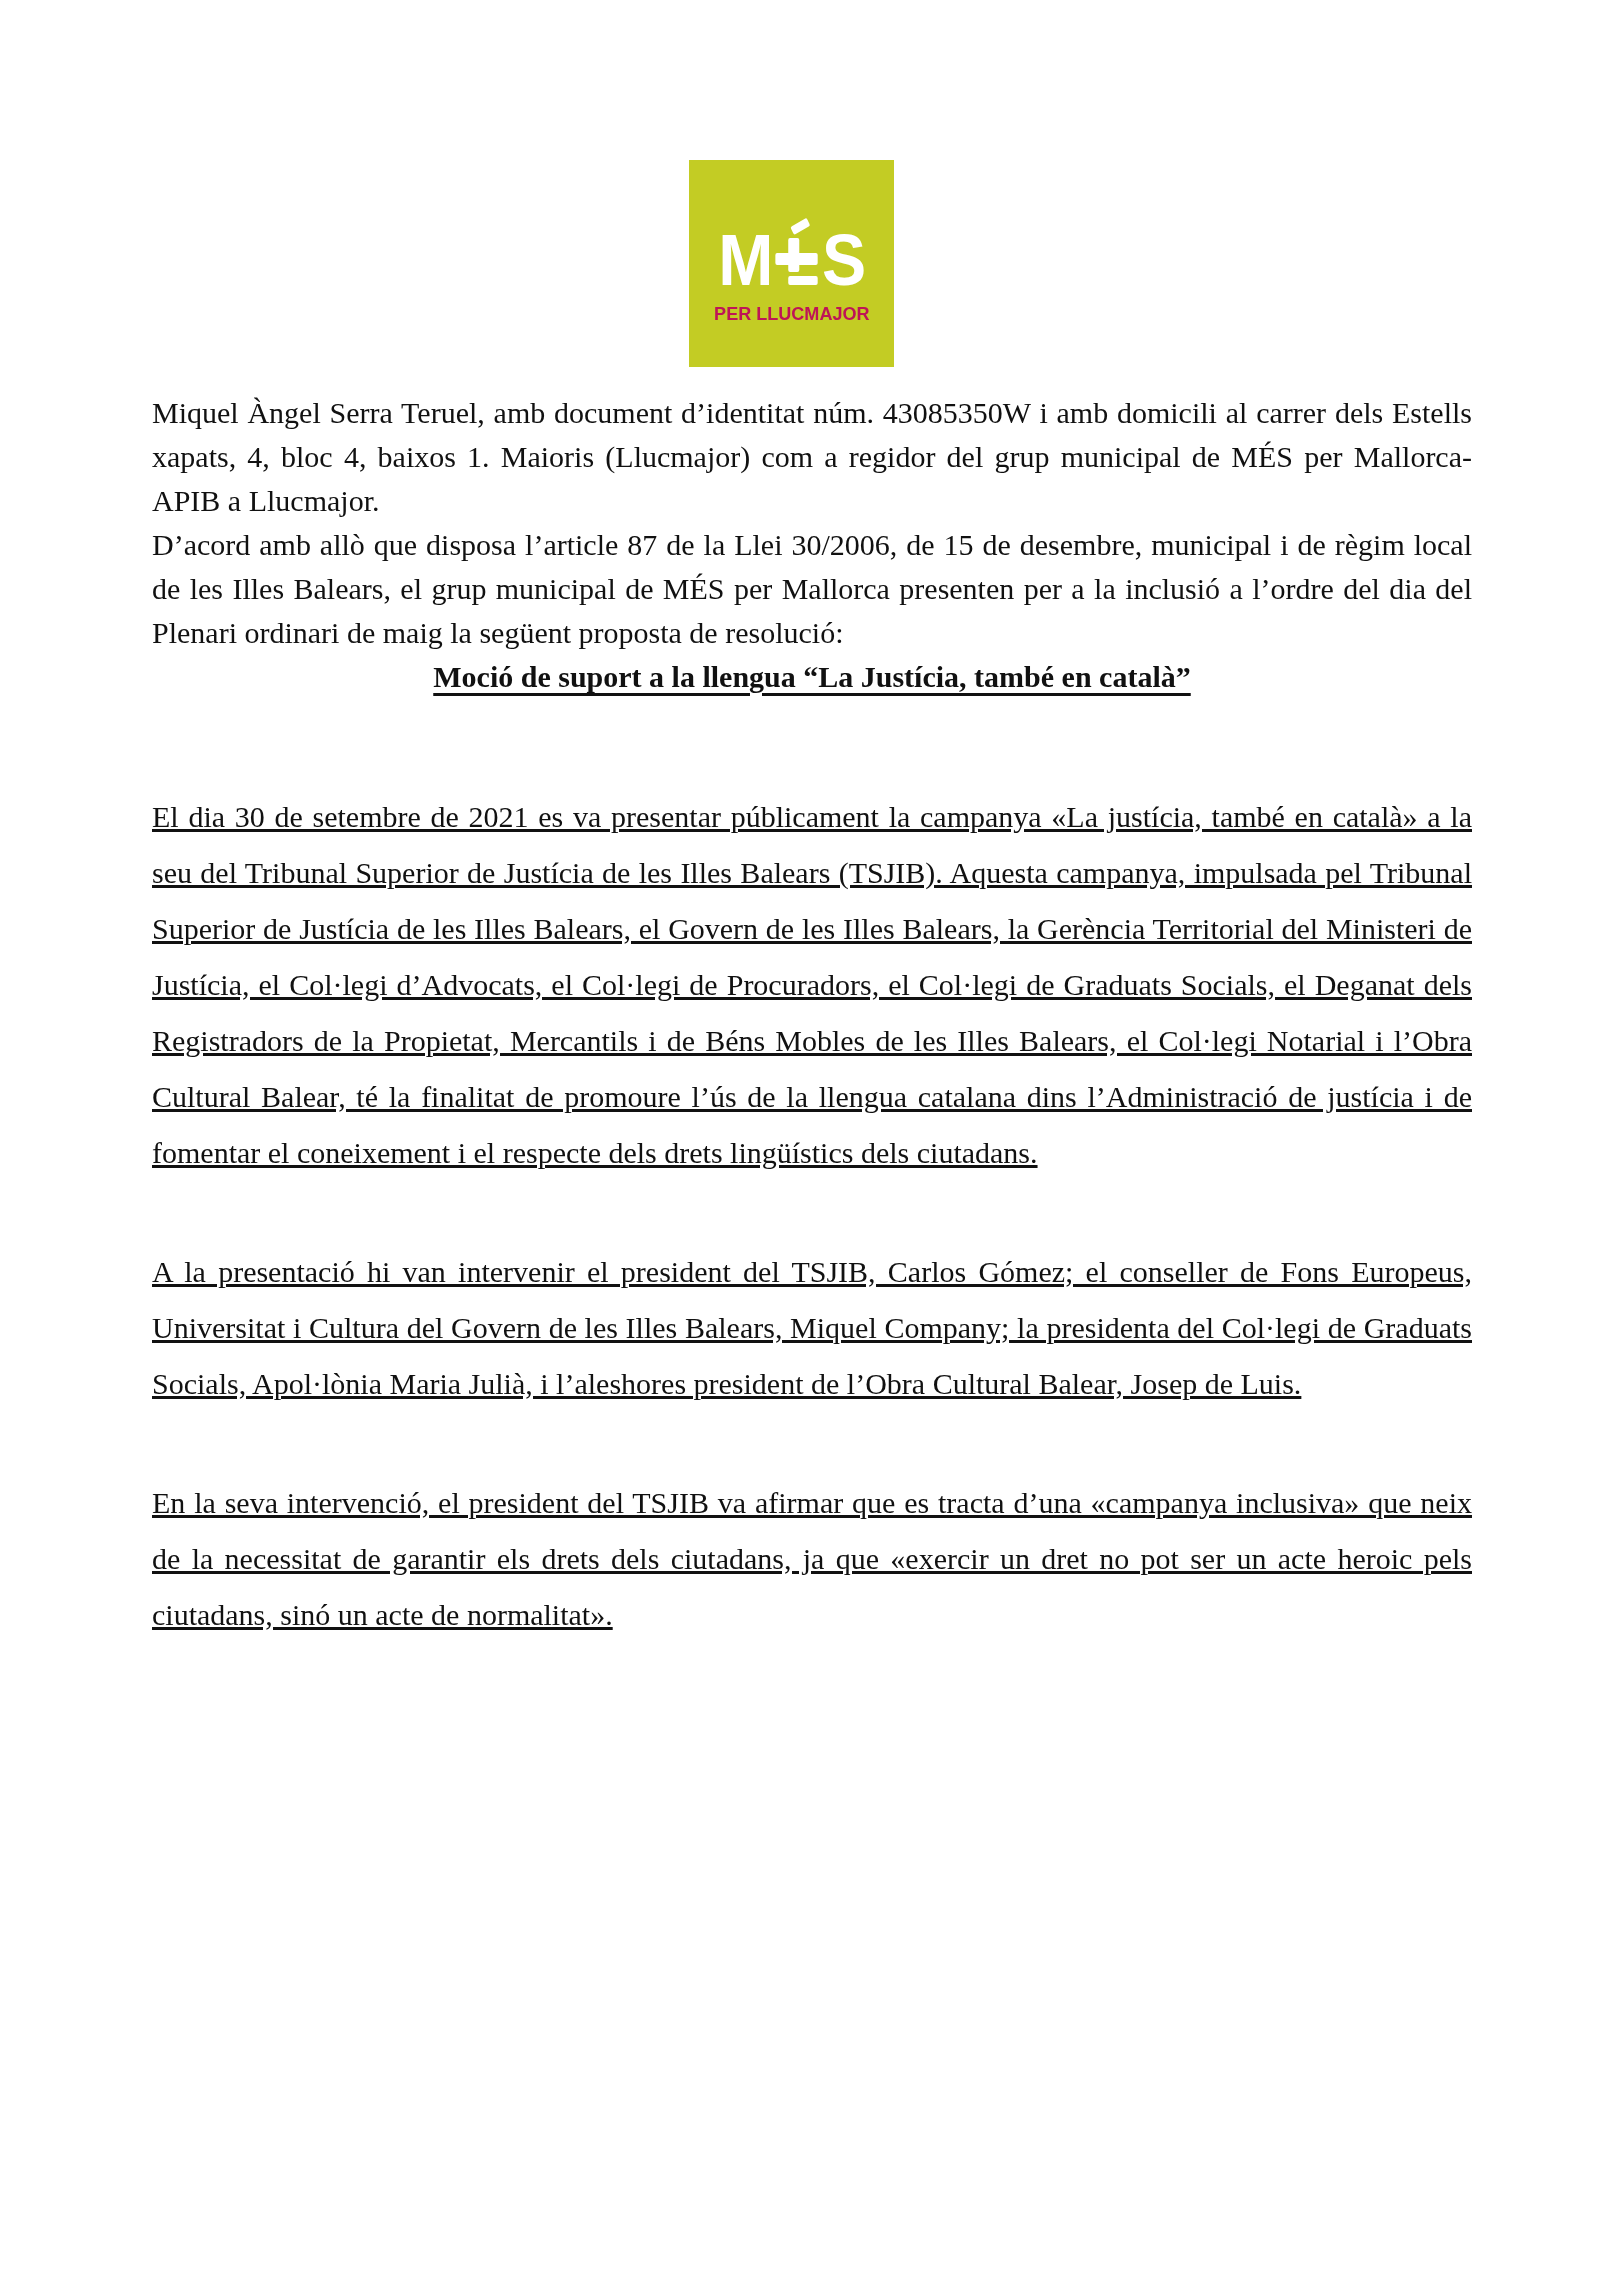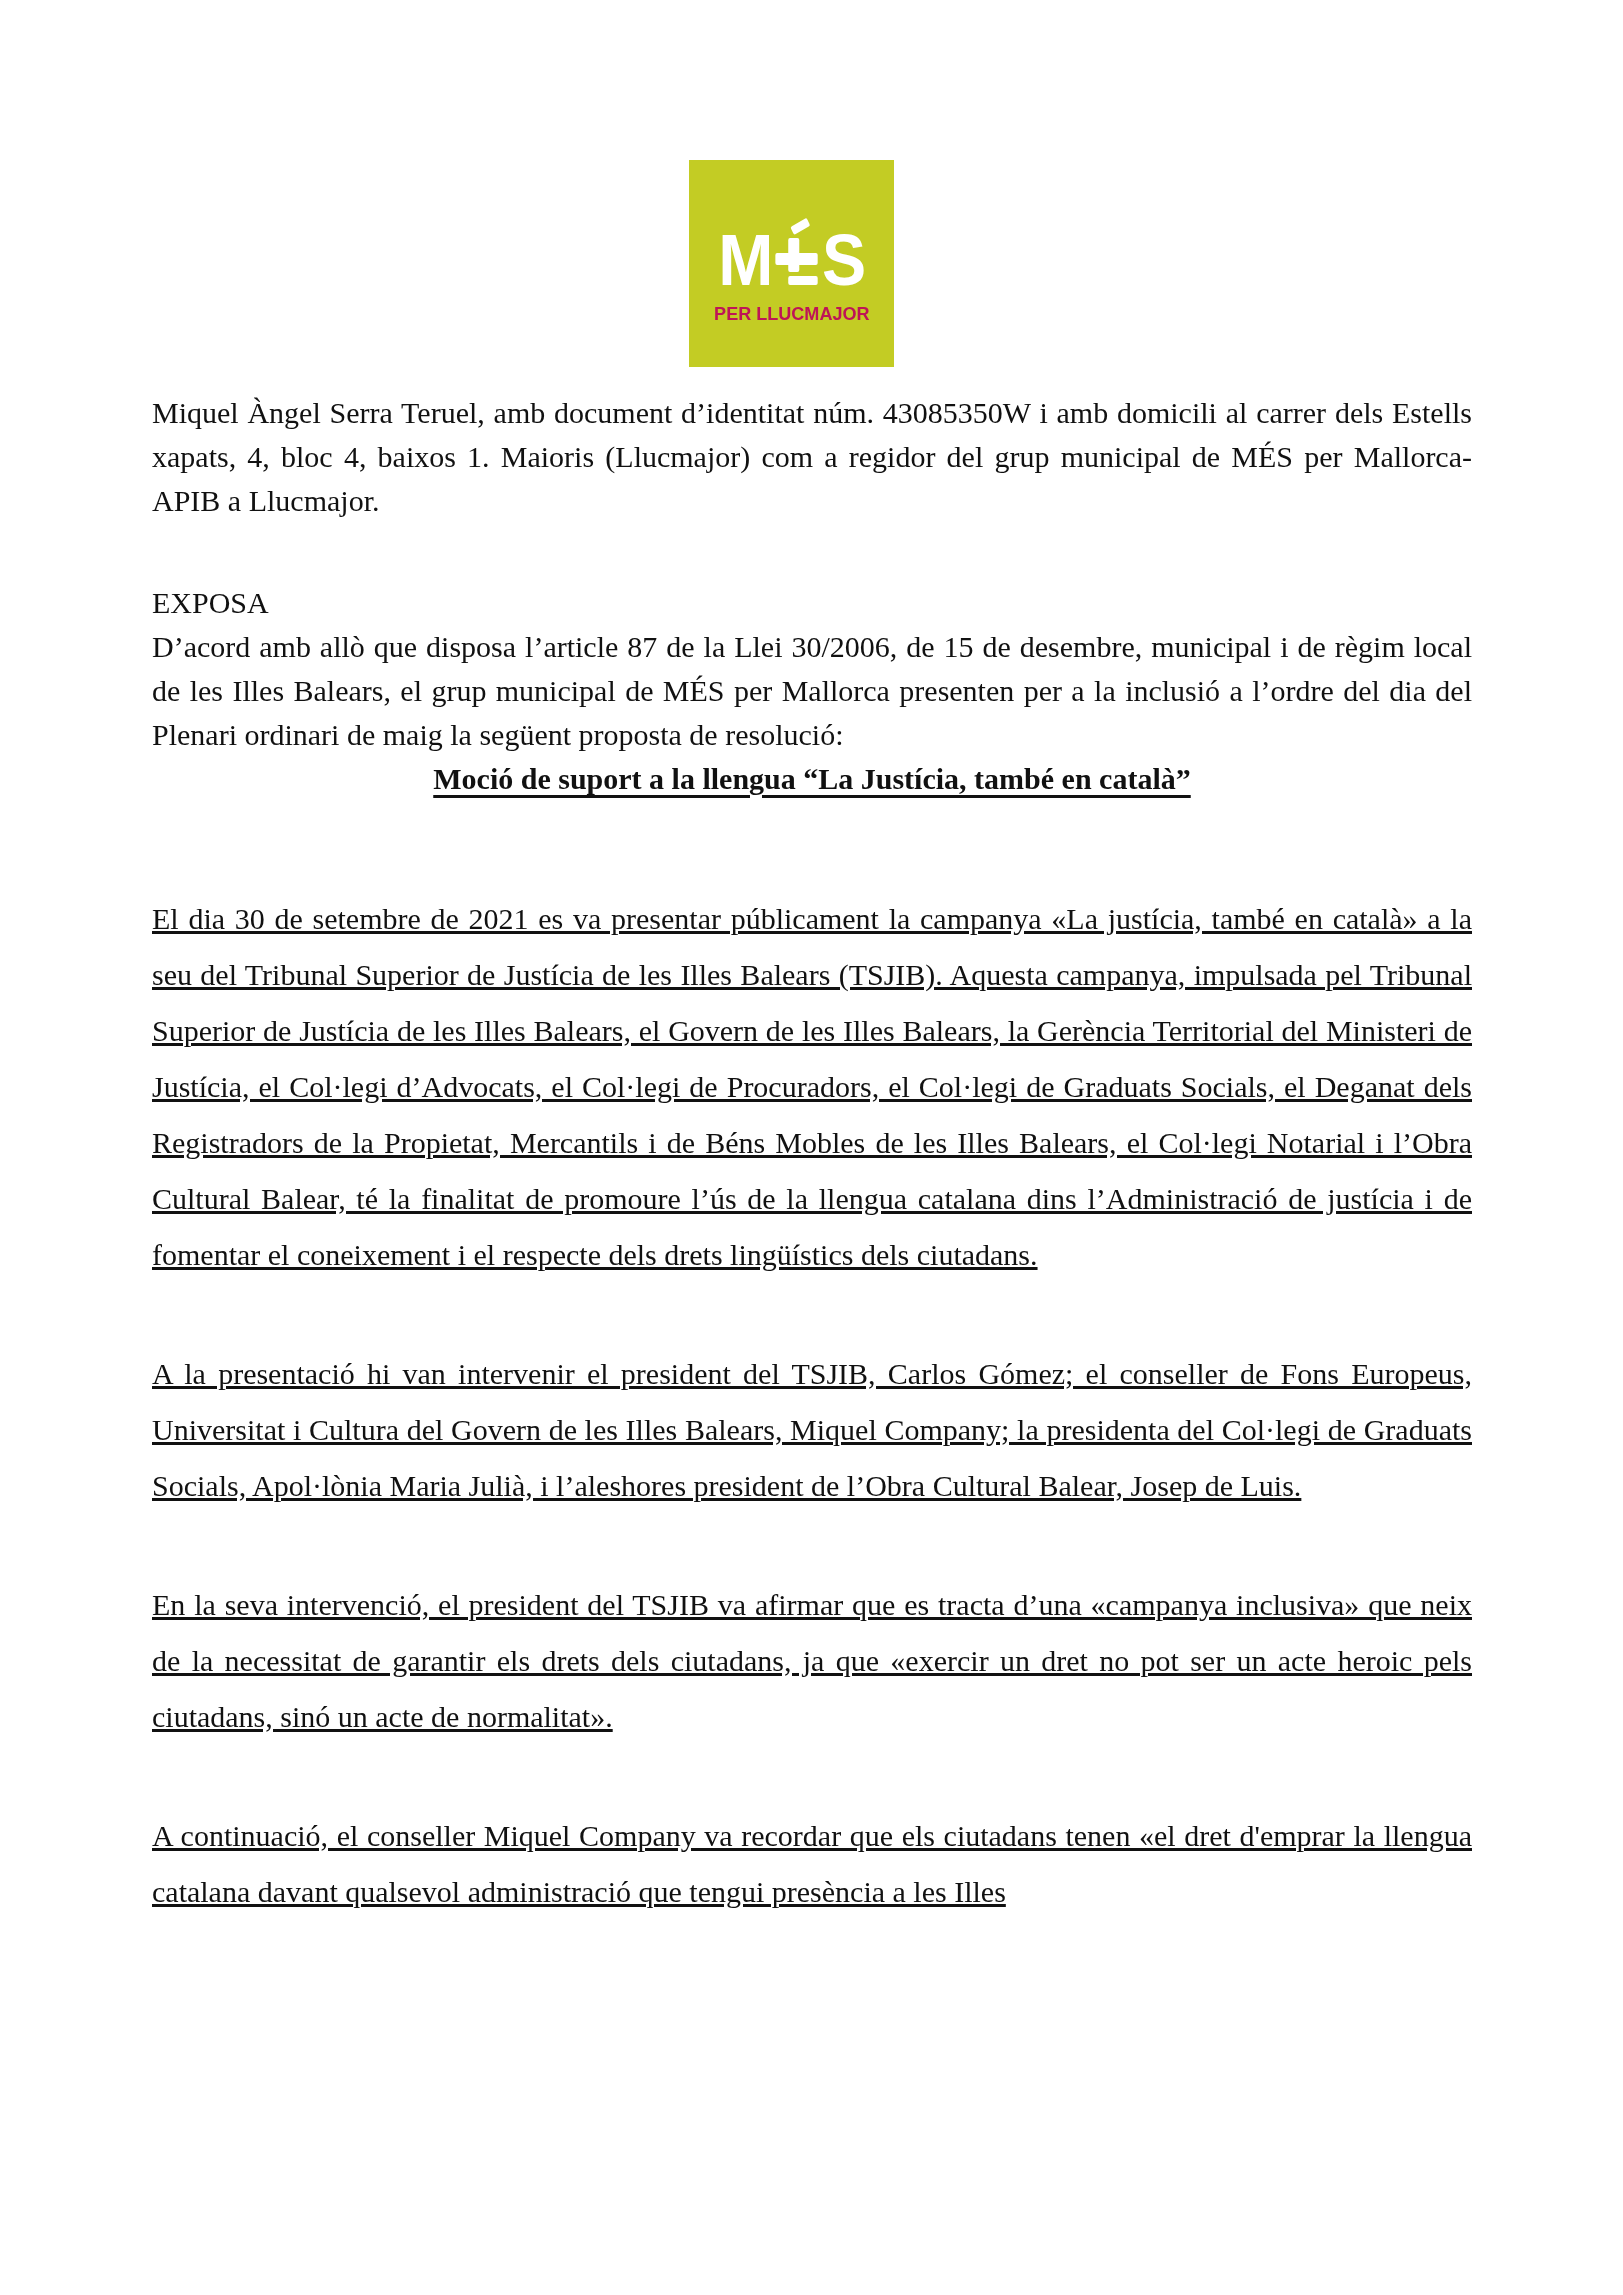--- a/index.html
+++ b/index.html
@@ -123,30 +123,28 @@
       </span>
       <span>S</span>
     </div>
     <div class="logo-subtitle">PER LLUCMAJOR</div>
   </div>
 
   <div class="content">
 
     <p class="single">Miquel Àngel Serra Teruel, amb document d’identitat núm. 43085350W i amb domicili al carrer dels Estells xapats, 4, bloc 4, baixos 1. Maioris (Llucmajor) com a regidor del grup municipal de MÉS per Mallorca-APIB a Llucmajor.</p>
 
-    <p class="single exposa">EXPOSA</p>
 
     <p class="single">D’acord amb allò que disposa l’article 87 de la Llei 30/2006, de 15 de desembre, municipal i de règim local de les Illes Balears, el grup municipal de MÉS per Mallorca presenten per a la inclusió a l’ordre del dia del Plenari ordinari de maig la següent proposta de resolució:</p>
 
     <p class="motion-title"><span class="underlined">Moció de suport a la llengua “La Justícia, també en català”</span></p>
 
     <p class="body-par first">El dia 30 de setembre de 2021 es va presentar públicament la campanya «La justícia, també en català» a la seu del Tribunal Superior de Justícia de les Illes Balears (TSJIB). Aquesta campanya, impulsada pel Tribunal Superior de Justícia de les Illes Balears, el Govern de les Illes Balears, la Gerència Territorial del Ministeri de Justícia, el Col·legi d’Advocats, el Col·legi de Procuradors, el Col·legi de Graduats Socials, el Deganat dels Registradors de la Propietat, Mercantils i de Béns Mobles de les Illes Balears, el Col·legi Notarial i l’Obra Cultural Balear, té la finalitat de promoure l’ús de la llengua catalana dins l’Administració de justícia i de fomentar el coneixement i el respecte dels drets lingüístics dels ciutadans.</p>
 
     <p class="body-par">A la presentació hi van intervenir el president del TSJIB, Carlos Gómez; el conseller de Fons Europeus, Universitat i Cultura del Govern de les Illes Balears, Miquel Company; la presidenta del Col·legi de Graduats Socials, Apol·lònia Maria Julià, i l’aleshores president de l’Obra Cultural Balear, Josep de Luis.</p>
 
     <p class="body-par">En la seva intervenció, el president del TSJIB va afirmar que es tracta d’una «campanya inclusiva» que neix de la necessitat de garantir els drets dels ciutadans, ja que «exercir un dret no pot ser un acte heroic pels ciutadans, sinó un acte de normalitat».</p>
 
-    <p class="body-par">A continuació, el conseller Miquel Company va recordar que els ciutadans tenen «el dret d'emprar la llengua catalana davant qualsevol administració que tengui presència a les Illes</p>
 
   </div>
 
 </div>
 
 
 </body></html>

